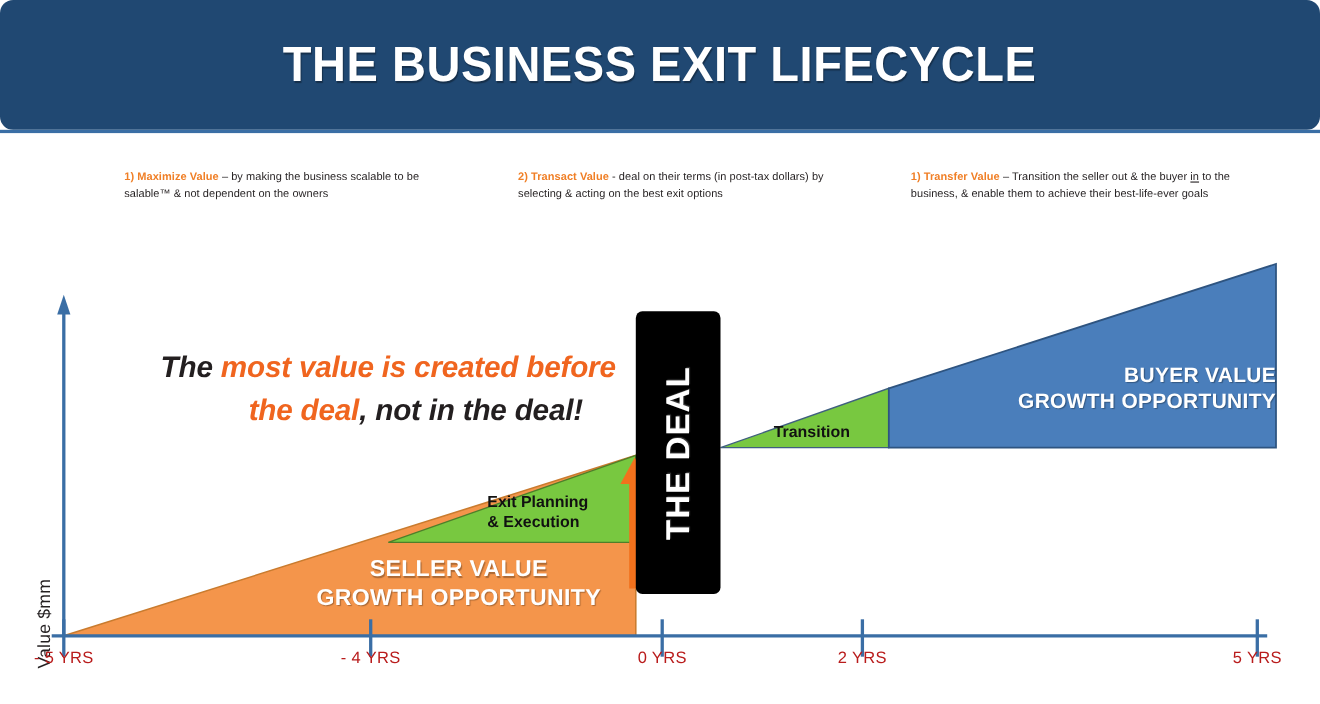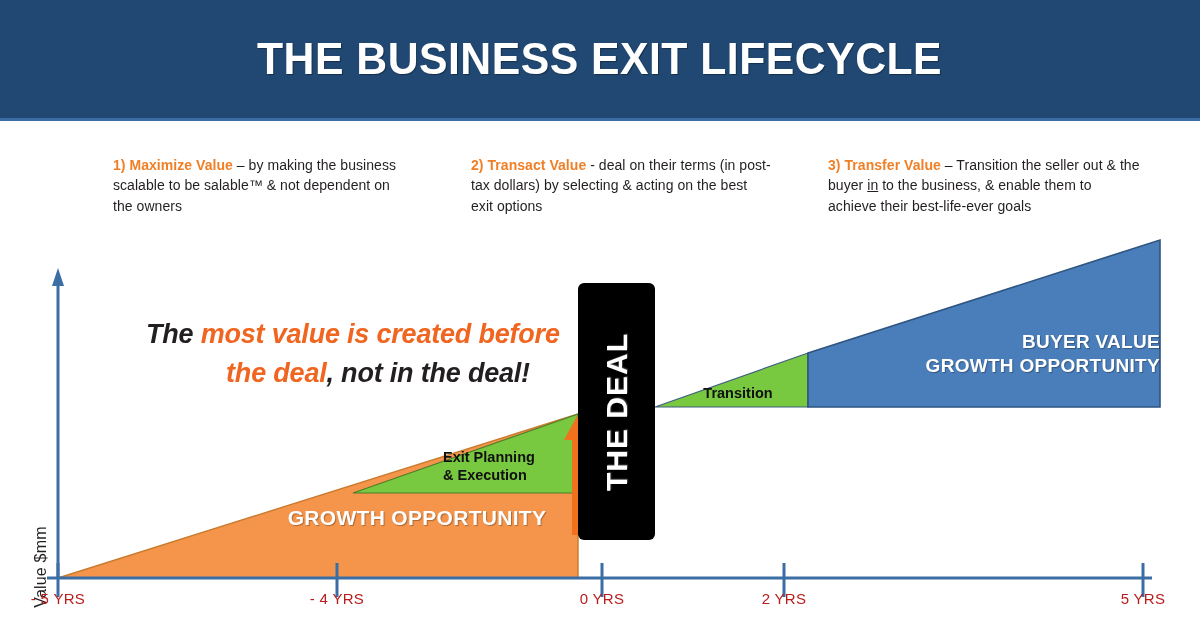--- a/index.html
+++ b/index.html
@@ -9,41 +9,41 @@
     font-family:"Liberation Sans", sans-serif;
     background:#ffffff;
     position:relative;
     overflow:hidden;
   }
 
   
   #header {
     position:absolute; left:0; top:0; width:1200px; height:118px;
     background:#204872;
-    display:flex; align-items:center; justify-content:center;
+    display:flex; align-items:center; justify-content:center;border-radius:12px;
   }
   #header-title {
     color:#ffffff;
     font-size:45px;
     font-weight:bold;
     letter-spacing:0.5px;
     text-align:center;
     text-shadow:1px 1px 1px rgba(0,0,0,0.35);
     font-stretch:condensed;
     transform:scaleX(0.95);
   }
   #header-rule {
     position:absolute; left:0; top:118px; width:1200px; height:3px;
     background:#3a6ea5;
   }
 
   
   .blurb {
     position:absolute;
-    font-size:14px;
+    font-size:10px;
     line-height:1.45;
     color:#231f20;
     letter-spacing:0.05px;
   }
   .blurb .lead { color:#F07F26; font-weight:bold; }
   .blurb u { text-decoration:underline; }
   #blurb-1 { left:113px; top:155px; width:285px; }
   #blurb-2 { left:471px; top:155px; width:300px; }
   #blurb-3 { left:828px; top:155px; width:312px; }
 
@@ -122,21 +122,21 @@
 
 <div class="blurb" id="blurb-1">
   <span class="lead">1) Maximize Value</span><span> – by making the business scalable to be salable™ &amp; not dependent on the owners</span>
 </div>
 
 <div class="blurb" id="blurb-2">
   <span class="lead">2) Transact Value</span><span> - deal on their terms (in post-tax dollars) by selecting &amp; acting on the best exit options</span>
 </div>
 
 <div class="blurb" id="blurb-3">
-  <span class="lead">3) Transfer Value</span><span> – Transition the seller out &amp; the buyer </span><u>in</u><span> to the business, &amp; enable them to achieve their best-life-ever goals</span>
+  <span class="lead">1) Transfer Value</span><span> – Transition the seller out &amp; the buyer </span><u>in</u><span> to the business, &amp; enable them to achieve their best-life-ever goals</span>
 </div>
 
 <div id="chart">
   <svg id="chart-svg" width="1200" height="520" viewBox="0 0 1200 520">
 
     <polygon points="58,458 578,294 578,458" fill="#F4954B" stroke="#C97B2E" stroke-width="1.4"></polygon>
 
     <polygon points="353,373 578,294 578,373" fill="#78C840" stroke="#4E7F2A" stroke-width="1.2"></polygon>
 
     <polygon points="655,287 808,233 808,287" fill="#78C840" stroke="#3f5f7f" stroke-width="1.2"></polygon>
@@ -167,20 +167,21 @@
 
   <div id="ylabel">Value $mm</div>
 </div>
 
 <div id="quote" class="lbl">
   <span>The </span><span class="hl">most value is created before</span>
   <span class="l2"><span class="hl">the deal</span><span>, not in the deal!</span></span>
 </div>
 
 <div id="label-seller" class="lbl">
+  <div>SELLER VALUE</div>
   <div>GROWTH OPPORTUNITY</div>
 </div>
 
 <div id="label-buyer" class="lbl">
   <div>BUYER VALUE</div>
   <div>GROWTH OPPORTUNITY</div>
 </div>
 
 <div id="label-exit" class="lbl">
   <div>Exit Planning</div>

